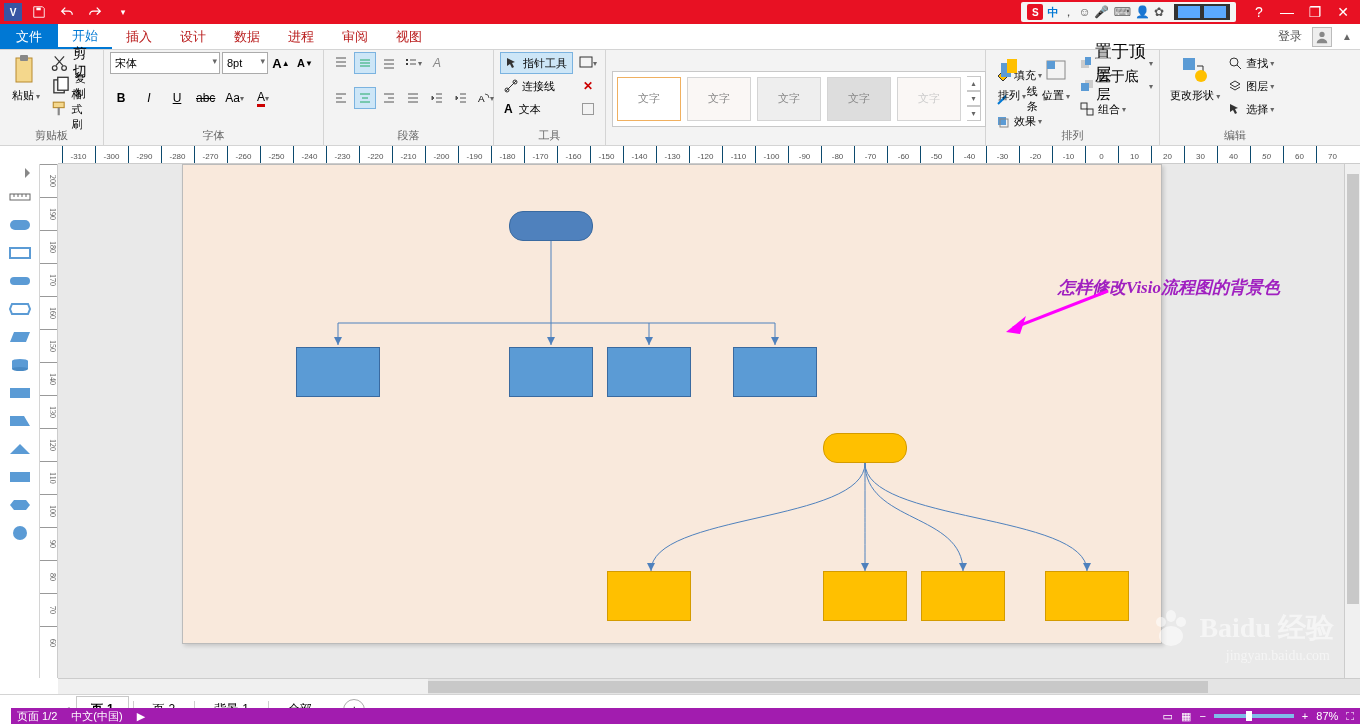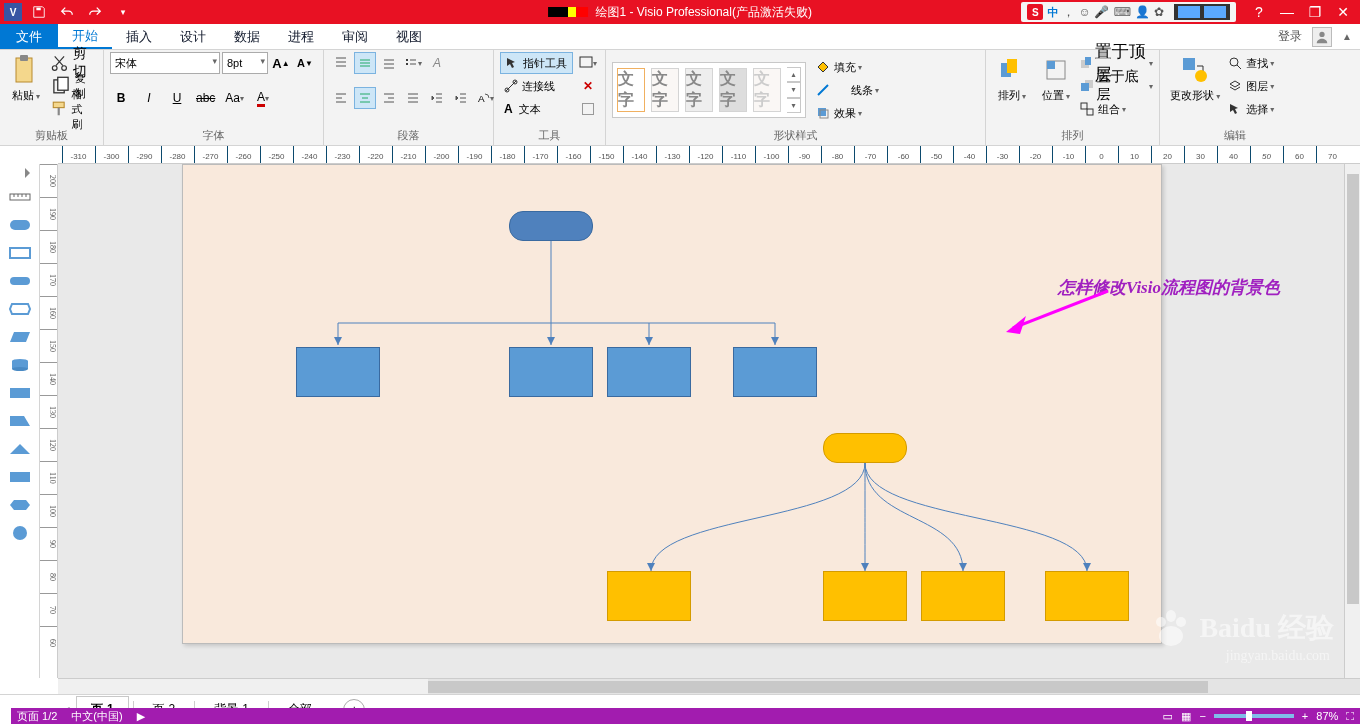--- a/index.html
+++ b/index.html
@@ -19,21 +19,21 @@
 .ime-txt { font-size: 11px; color: #0078d4; font-weight: bold; }
 .ime-sym { font-size: 12px; color: #555; }
 .task-sw { width: 56px; height: 16px; background: #333; margin-left: 6px; position: relative; }
 .task-sw::before, .task-sw::after { content: ""; position: absolute; top: 2px; width: 22px; height: 12px; background: #5aa9ff; }
 .task-sw::before { left: 4px; } .task-sw::after { right: 4px; }
 .win-btn { width: 26px; height: 22px; display: inline-flex; align-items: center; justify-content: center; color: #fff; cursor: pointer; font-size: 14px; }
 
 
 .tabsrow { height: 26px; background: #fff; border-bottom: 1px solid #d4d4d4; display: flex; align-items: stretch; }
 .file-tab { background: #0078d4; color: #fff; padding: 0 16px; display: flex; align-items: center; font-size: 13px; }
-.tab { padding: 0 14px; display: flex; align-items: center; color: #0f172a; cursor: pointer; font-size: 13px; }
+.tab { padding: 0 14px; display: flex; align-items: center; color: #b91c1c; cursor: pointer; font-size: 13px; }
 .tab.active { color: #0078d4; border-bottom: 2px solid #0078d4; }
 .tabsrow-right { margin-left: auto; display: flex; align-items: center; gap: 10px; padding-right: 8px; color: #555; }
 .avatar { width: 20px; height: 20px; border: 1px solid #bbb; display: inline-flex; align-items: center; justify-content: center; background: #eee; }
 .avatar svg { width: 14px; height: 14px; fill: #888; }
 
 
 .ribbon { height: 96px; background: #f3f3f3; border-bottom: 1px solid #d4d4d4; display: flex; }
 .rgroup { border-right: 1px solid #d4d4d4; display: flex; flex-direction: column; padding: 2px 6px 0; }
 .rgroup-body { flex: 1; display: flex; align-items: flex-start; gap: 4px; }
 .rgroup-label { text-align: center; font-size: 11px; color: #666; padding-bottom: 2px; position: relative; }
@@ -43,21 +43,21 @@
 .big-btn .ic { width: 32px; height: 32px; display: flex; align-items: center; justify-content: center; }
 .big-btn span { font-size: 11px; }
 .small-row { display: flex; align-items: center; gap: 2px; height: 22px; }
 .small-btn { min-width: 22px; height: 22px; display: inline-flex; align-items: center; justify-content: center; cursor: pointer; padding: 0 2px; }
 .small-btn svg { width: 14px; height: 14px; }
 .stack { display: flex; flex-direction: column; gap: 1px; }
 .combo { height: 22px; border: 1px solid #ababab; background: #fff; display: inline-flex; align-items: center; padding: 0 14px 0 4px; position: relative; font-size: 11px; }
 .combo::after { content: "▾"; position: absolute; right: 2px; top: 3px; font-size: 9px; color: #666; }
 .toggle-on { background: #cde6f7; border: 1px solid #7bb3e0; }
 .gallery { display: flex; gap: 6px; align-items: center; background: #fff; border: 1px solid #c8c8c8; padding: 4px; height: 56px; }
-.gallery-item { width: 28px; height: 44px; border: 1px solid #d4d4d4; background: #faf7f5; display: flex; align-items: center; justify-content: center; font-size: 16px; color: #888; font-weight: bold; }
+.gallery-item { width: 64px; height: 44px; border: 1px solid #d4d4d4; background: #faf7f5; display: flex; align-items: center; justify-content: center; font-size: 11px; color: #888; }
 .gallery-item.sel { border: 1px solid #f0b060; background: #fff; }
 .gallery-more { width: 14px; display: flex; flex-direction: column; height: 46px; }
 .gallery-more div { flex: 1; border: 1px solid #c8c8c8; border-left: none; display: flex; align-items: center; justify-content: center; font-size: 8px; color: #666; cursor: pointer; }
 .dd::after { content: " ▾"; font-size: 8px; color: #666; }
 
 
 .ruler-h { height: 18px; background: #fff; border-bottom: 1px solid #ccc; position: relative; margin-left: 58px; overflow: hidden; font-size: 8px; color: #555; }
 .ruler-h .tick { position: absolute; top: 0; width: 32px; text-align: center; border-left: 1px solid #0c4a6e; height: 100%; padding-top: 6px; }
 .ruler-v { width: 18px; background: #fff; border-right: 1px solid #ccc; position: relative; overflow: hidden; font-size: 8px; color: #555; }
 .ruler-v .tick { position: absolute; left: 0; height: 32px; width: 100%; text-align: center; border-top: 1px solid #999; writing-mode: vertical-rl; }
@@ -123,24 +123,20 @@
           <path d="M6 3L2 7l4 4M2 7h8a4 4 0 014 4" fill="none" stroke="#fff" stroke-width="1.5"></path>
         </svg>
       </span>
     <span class="qat-btn">
         <svg viewBox="0 0 16 16">
           <path d="M10 3l4 4-4 4M14 7H6a4 4 0 00-4 4" fill="none" stroke="#fff" stroke-width="1.5"></path>
         </svg>
       </span>
     <span class="qat-btn" style="font-size:9px">▾</span>
   </div>
-  <div class="titlebar-center">
-    <span class="titlebar-badge"></span>
-    <span>绘图1</span> - <span>Visio Professional</span><span>(产品激活失败)</span>
-  </div>
   <div class="titlebar-right">
     <div class="ime-bar">
       <span class="ime-icon">S</span>
       <span class="ime-txt">中</span>
       <span class="ime-sym">，</span>
       <span class="ime-sym">☺</span>
       <span class="ime-sym">🎤</span>
       <span class="ime-sym">⌨</span>
       <span class="ime-sym">👤</span>
       <span class="ime-sym">✿</span>
@@ -376,21 +372,20 @@
           </div>
         <div class="small-row dd">
             <svg width="14" height="14">
               <rect x="2" y="2" width="8" height="8" fill="#5b9bd5"></rect>
               <rect x="4" y="4" width="8" height="8" fill="none" stroke="#888"></rect>
             </svg>
             <span style="font-size:11px;margin-left:2px">效果</span>
           </div>
       </div>
     </div>
-    <div class="rgroup-label">形状样式</div>
   </div>
 
   <div class="rgroup" style="width:174px">
     <div class="rgroup-body">
       <div class="big-btn">
           <div class="ic">
             <svg width="26" height="26">
               <rect x="2" y="6" width="10" height="14" fill="#5b9bd5"></rect>
               <rect x="8" y="2" width="10" height="14" fill="#ffc000"></rect>
             </svg>

